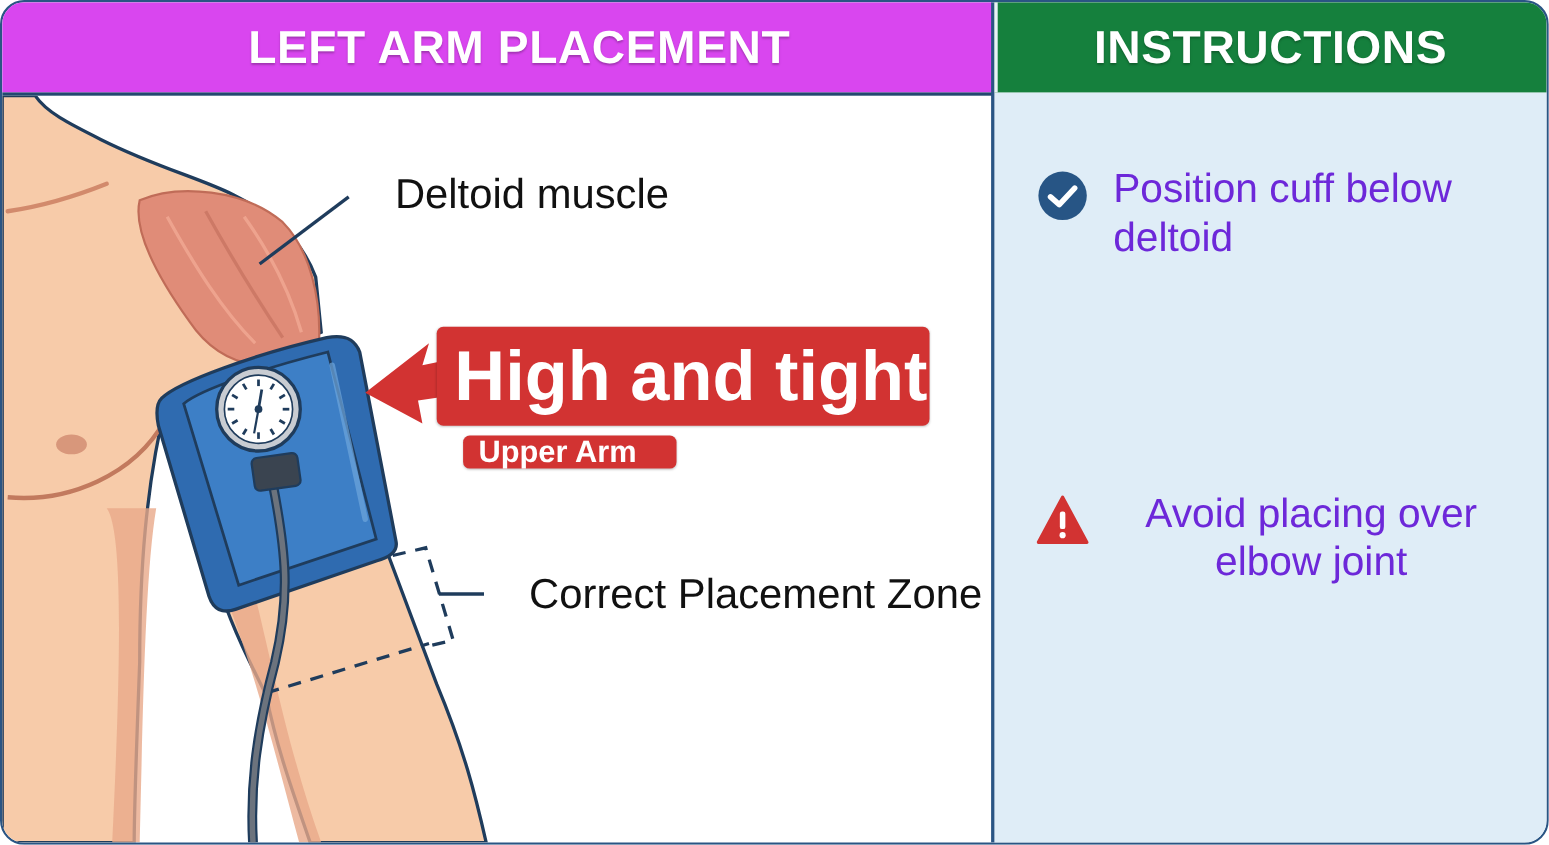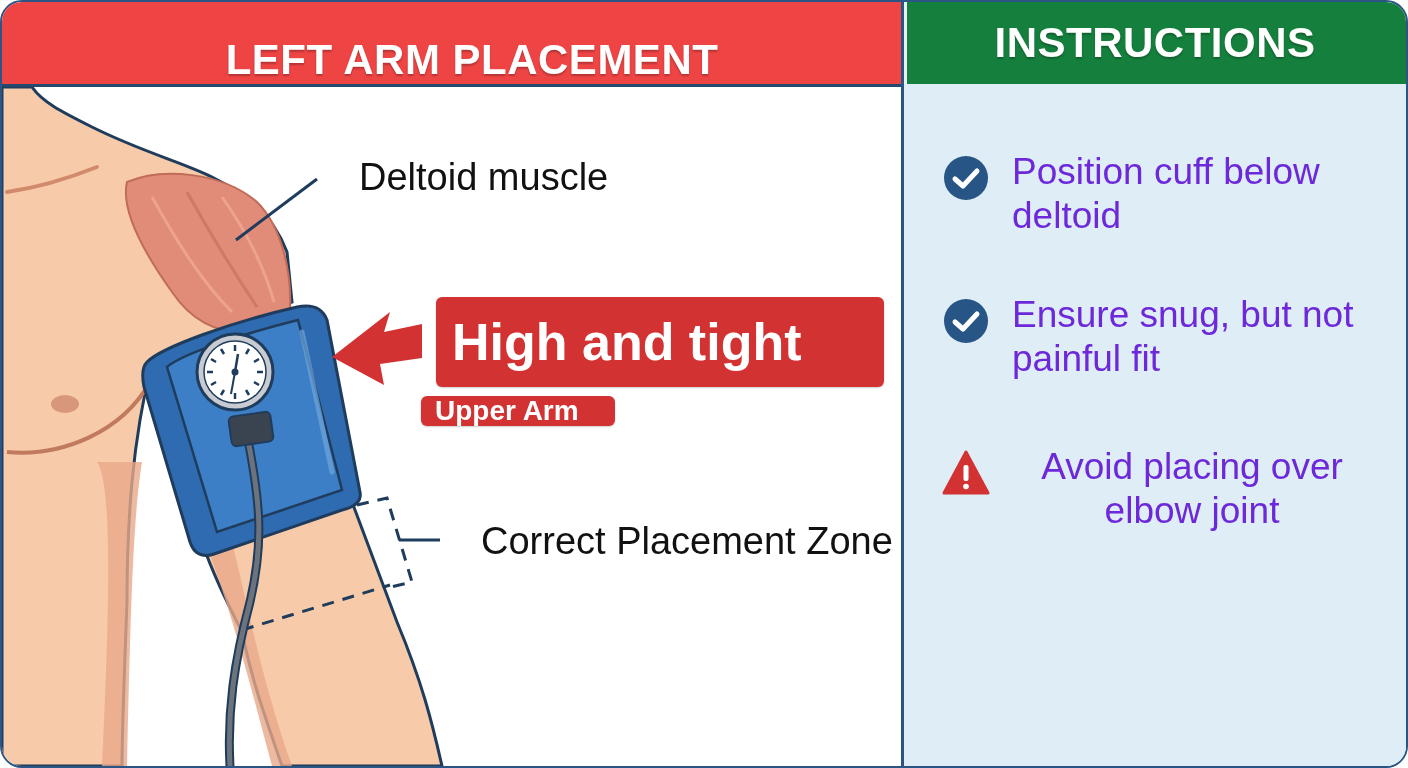--- a/index.html
+++ b/index.html
@@ -1,29 +1,29 @@
 <!DOCTYPE html>
 <html><head>
 <meta charset="utf-8">
 <style>
   html,body{margin:0;padding:0;background:#ffffff;}
   body{width:1408px;height:768px;overflow:hidden;position:relative;font-family:"Liberation Sans",sans-serif;}
   .frame{position:absolute;left:0;top:0;width:1404px;height:764px;border:2px solid #2a5584;border-radius:22px;overflow:hidden;background:#fff;}
-  .left-header{position:absolute;left:0;top:0;width:900px;height:82px;background:#ef4444;display:flex;align-items:flex-end;justify-content:center;}
+  .left-header{position:absolute;left:0;top:0;width:900px;height:82px;background:#d946ef;display:flex;align-items:center;justify-content:center;}
   .left-header h1{margin:0;color:#fff;font-size:42px;font-weight:700;letter-spacing:0.5px;padding-left:40px;text-shadow:0 2px 2px rgba(0,0,0,0.25);}
   .right-header{position:absolute;left:902px;top:0;right:0;height:82px;background:#15803d;display:flex;align-items:center;justify-content:center;}
   .right-header h1{margin:0;color:#fff;font-size:42px;font-weight:700;letter-spacing:0.5px;text-shadow:0 2px 2px rgba(0,0,0,0.25);}
   .divider{position:absolute;left:899px;top:0;width:3px;height:764px;background:#2a5584;}
   .divider-white{position:absolute;left:902px;top:0;width:3px;height:82px;background:#e9f1f8;}
   .header-rule{position:absolute;left:0;top:82px;width:900px;height:3px;background:#23496f;}
   .right-panel{position:absolute;left:902px;top:82px;right:0;bottom:0;background:#dfedf7;}
   .illus{position:absolute;left:0;top:85px;width:899px;height:679px;}
   .label{position:absolute;color:#111;font-size:38px;white-space:nowrap;margin-left:32px;}
   .callout{position:absolute;background:#d23332;color:#fff;border-radius:6px;font-weight:700;display:flex;align-items:center;box-shadow:0 1px 2px rgba(0,0,0,0.2);}
-  .callout.main{left:434px;top:295px;width:448px;height:90px;font-size:52px;padding-left:16px;box-sizing:border-box;}
+  .callout.main{left:395px;top:295px;width:448px;height:90px;font-size:64px;padding-left:16px;box-sizing:border-box;}
   .callout.sub{left:419px;top:394px;width:194px;height:30px;font-size:28px;padding-left:14px;box-sizing:border-box;}
   .instr{position:absolute;left:940px;display:flex;align-items:flex-start;}
   .instr .ico{width:48px;height:48px;flex:0 0 48px;margin-top:4px;}
   .instr .txt{margin-left:22px;font-size:37px;line-height:44px;color:#6d28d9;width:360px;}
 </style>
 </head>
 <body>
 
 <div class="frame">
 
@@ -109,27 +109,20 @@
     <span>Upper Arm</span>
   </div>
 
   <div class="instr" style="top:148px;">
     <svg class="ico" viewBox="0 0 48 48">
       <circle cx="24" cy="24" r="22" fill="#275585"></circle>
       <path d="M13 25 L21 32 L35 17" fill="none" stroke="#fff" stroke-width="5" stroke-linecap="round" stroke-linejoin="round"></path>
     </svg>
     <div class="txt">Position cuff below deltoid</div>
   </div>
-  <div class="instr" style="top:291px;">
-    <svg class="ico" viewBox="0 0 48 48">
-      <circle cx="24" cy="24" r="22" fill="#275585"></circle>
-      <path d="M13 25 L21 32 L35 17" fill="none" stroke="#fff" stroke-width="5" stroke-linecap="round" stroke-linejoin="round"></path>
-    </svg>
-    <div class="txt">Ensure snug, but not painful fit</div>
-  </div>
   <div class="instr" style="top:443px;text-align:center;">
     <svg class="ico" viewBox="0 0 48 48">
       <path d="M24 3 L46 44 L2 44 Z" fill="#d23332" stroke="#d23332" stroke-width="3" stroke-linejoin="round"></path>
       <rect x="21.5" y="16" width="5" height="16" rx="2" fill="#fff"></rect>
       <circle cx="24" cy="37.5" r="2.8" fill="#fff"></circle>
     </svg>
     <div class="txt">Avoid placing over elbow joint</div>
   </div>
 </div>
 

